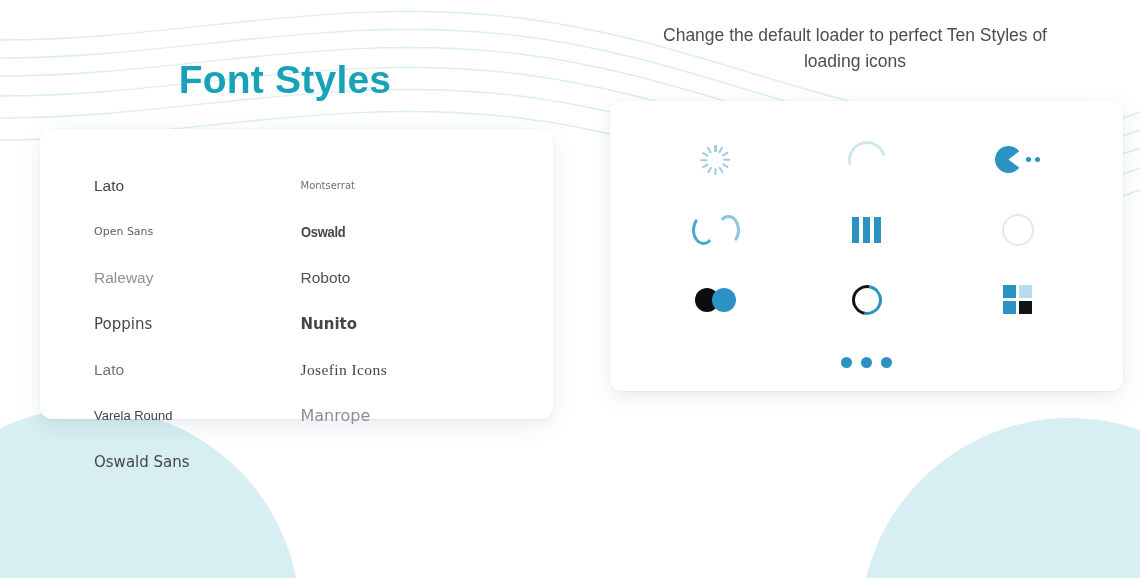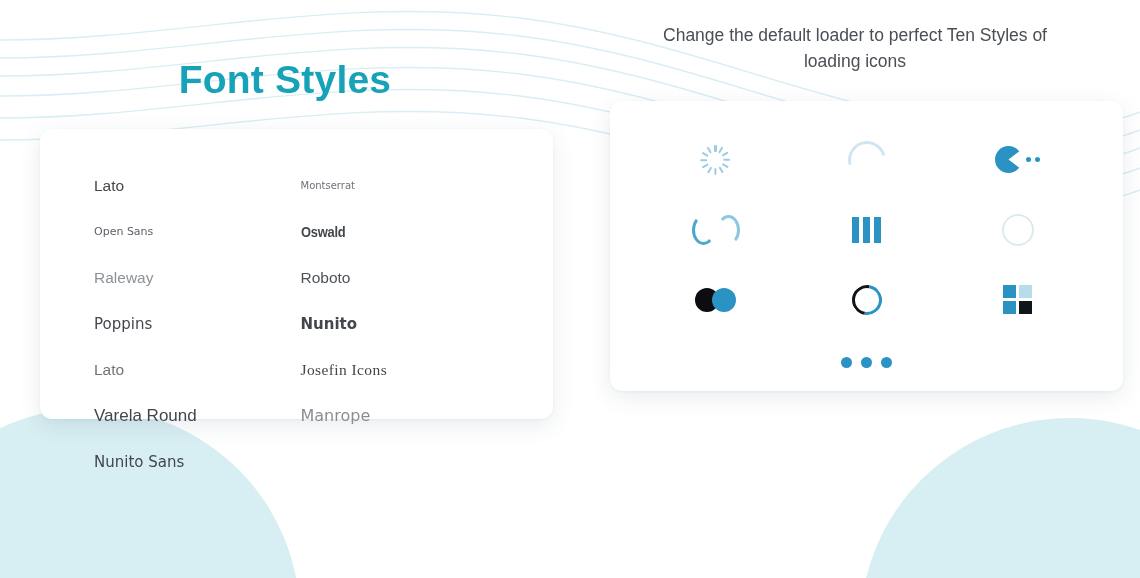--- a/index.html
+++ b/index.html
@@ -109,21 +109,21 @@
     white-space: nowrap;
   }
   .f-lato        { font-family: "Liberation Sans", sans-serif; }
   .f-oswald      { font-family: "Liberation Sans", sans-serif; font-weight: bold; font-size: 15px; letter-spacing: -0.3px; transform: scaleX(0.86); transform-origin: left center; }
   .f-poppins     { font-family: "DejaVu Sans", sans-serif; font-size: 15px; }
   .f-josefin     { font-family: "Liberation Serif", serif; font-size: 15.5px; letter-spacing: 0.4px; }
   .f-nunito      { font-family: "DejaVu Sans", sans-serif; font-size: 15px; }
   .f-montserrat  { font-family: "DejaVu Sans", sans-serif; font-size: 10px; color: #6c7178; }
   .f-raleway     { font-family: "Liberation Sans", sans-serif; font-size: 15.5px; color: #8d9298; }
   .f-rubik       { font-family: "DejaVu Sans", sans-serif; font-weight: bold; font-size: 15px; }
-  .f-varela      { font-family: "Liberation Sans", sans-serif; font-size: 17px; }
+  .f-varela      { font-family: "Liberation Sans", sans-serif; font-size: 13px; }
   .f-opensans    { font-family: "DejaVu Sans", sans-serif; font-size: 11px; color: #5c6168; }
   .f-roboto      { font-family: Liberation Sans, sans-serif; font-size: 15.5px; color: #4d5259; }
   .f-inter       { font-family: "Liberation Sans", sans-serif; font-size: 15.5px; color: #6f747a; }
   .f-manrope     { font-family: "DejaVu Sans", sans-serif; font-size: 16px; color: #8a8f95; }
 
   
   .loaders-card {
     width: 513px;
     height: 290px;
     margin-left: auto;
@@ -332,21 +332,21 @@
         <div class="font-item f-roboto">Roboto</div>
 
         <div class="font-item f-poppins">Poppins</div>
         <div class="font-item f-rubik">Nunito</div>
         <div class="font-item f-inter">Lato</div>
 
         <div class="font-item f-josefin">Josefin Icons</div>
         <div class="font-item f-varela">Varela Round</div>
         <div class="font-item f-manrope">Manrope</div>
 
-        <div class="font-item f-nunito">Nunito Sans</div>
+        <div class="font-item f-nunito">Oswald Sans</div>
       </div>
     </div>
   </section>
 
   <section class="panel">
     <p class="panel-subtitle">Change the default loader to perfect Ten Styles of loading icons</p>
 
     <div class="card loaders-card">
       <div class="loaders-grid">
 

